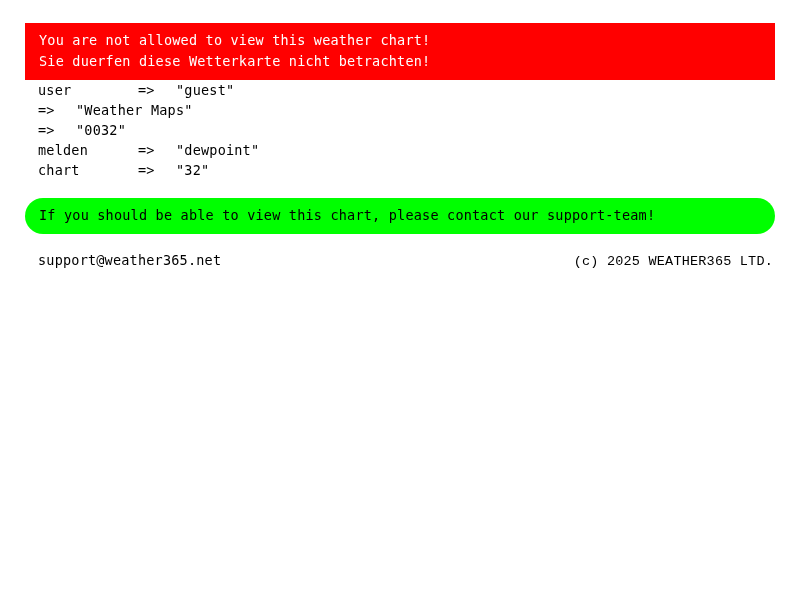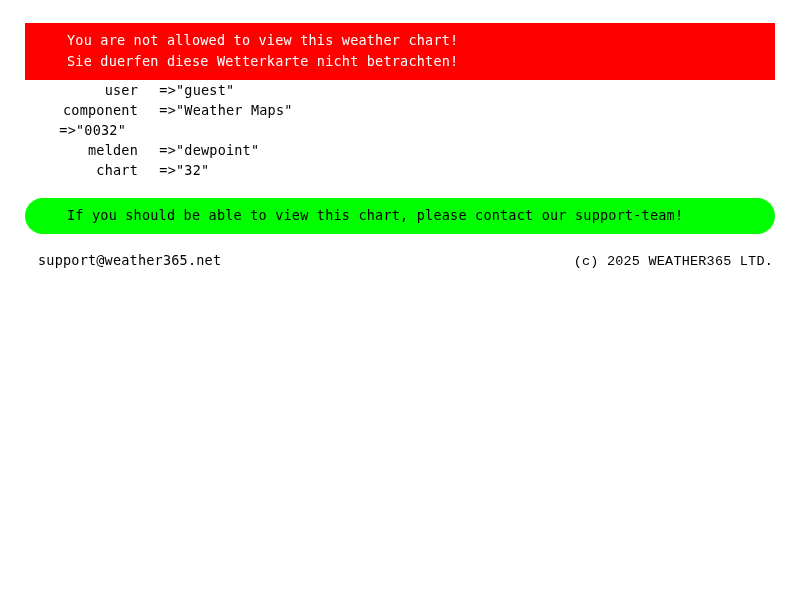--- a/index.html
+++ b/index.html
@@ -40,36 +40,34 @@
     color: #ffffff;
   }
   .banner-info {
     top: 198px;
     background: #00ff00;
     color: #000000;
     border-radius: 21px;
   }
   .banner .line {
     display: block;
-    margin-left: 28px;
   }
   .params {
     position: absolute;
     left: 38px;
     top: 80px;
     width: 700px;
   }
   .param-row {
     display: flex;
     align-items: baseline;
     height: 20px;
     line-height: 20px;
     font-size: 13.5px;
     letter-spacing: 0.2px;
-    text-align: right;
   }
   .param-key {
     width: 100px;
     flex: 0 0 100px;
     white-space: pre;
   }
   .param-arrow {
     width: 38px;
     flex: 0 0 38px;
     white-space: pre;
@@ -112,21 +110,20 @@
     <span class="line">Sie duerfen diese Wetterkarte nicht betrachten!</span>
   </div>
 
   <div class="params">
     <div class="param-row">
       <span class="param-key">user</span>
       <span class="param-arrow">=&gt;</span>
       <span class="param-value">"guest"</span>
     </div>
     <div class="param-row">
-      <span class="param-key">component</span>
       <span class="param-arrow">=&gt;</span>
       <span class="param-value">"Weather Maps"</span>
     </div>
     <div class="param-row">
       <span class="param-arrow">=&gt;</span>
       <span class="param-value">"0032"</span>
     </div>
     <div class="param-row">
       <span class="param-key">melden</span>
       <span class="param-arrow">=&gt;</span>

